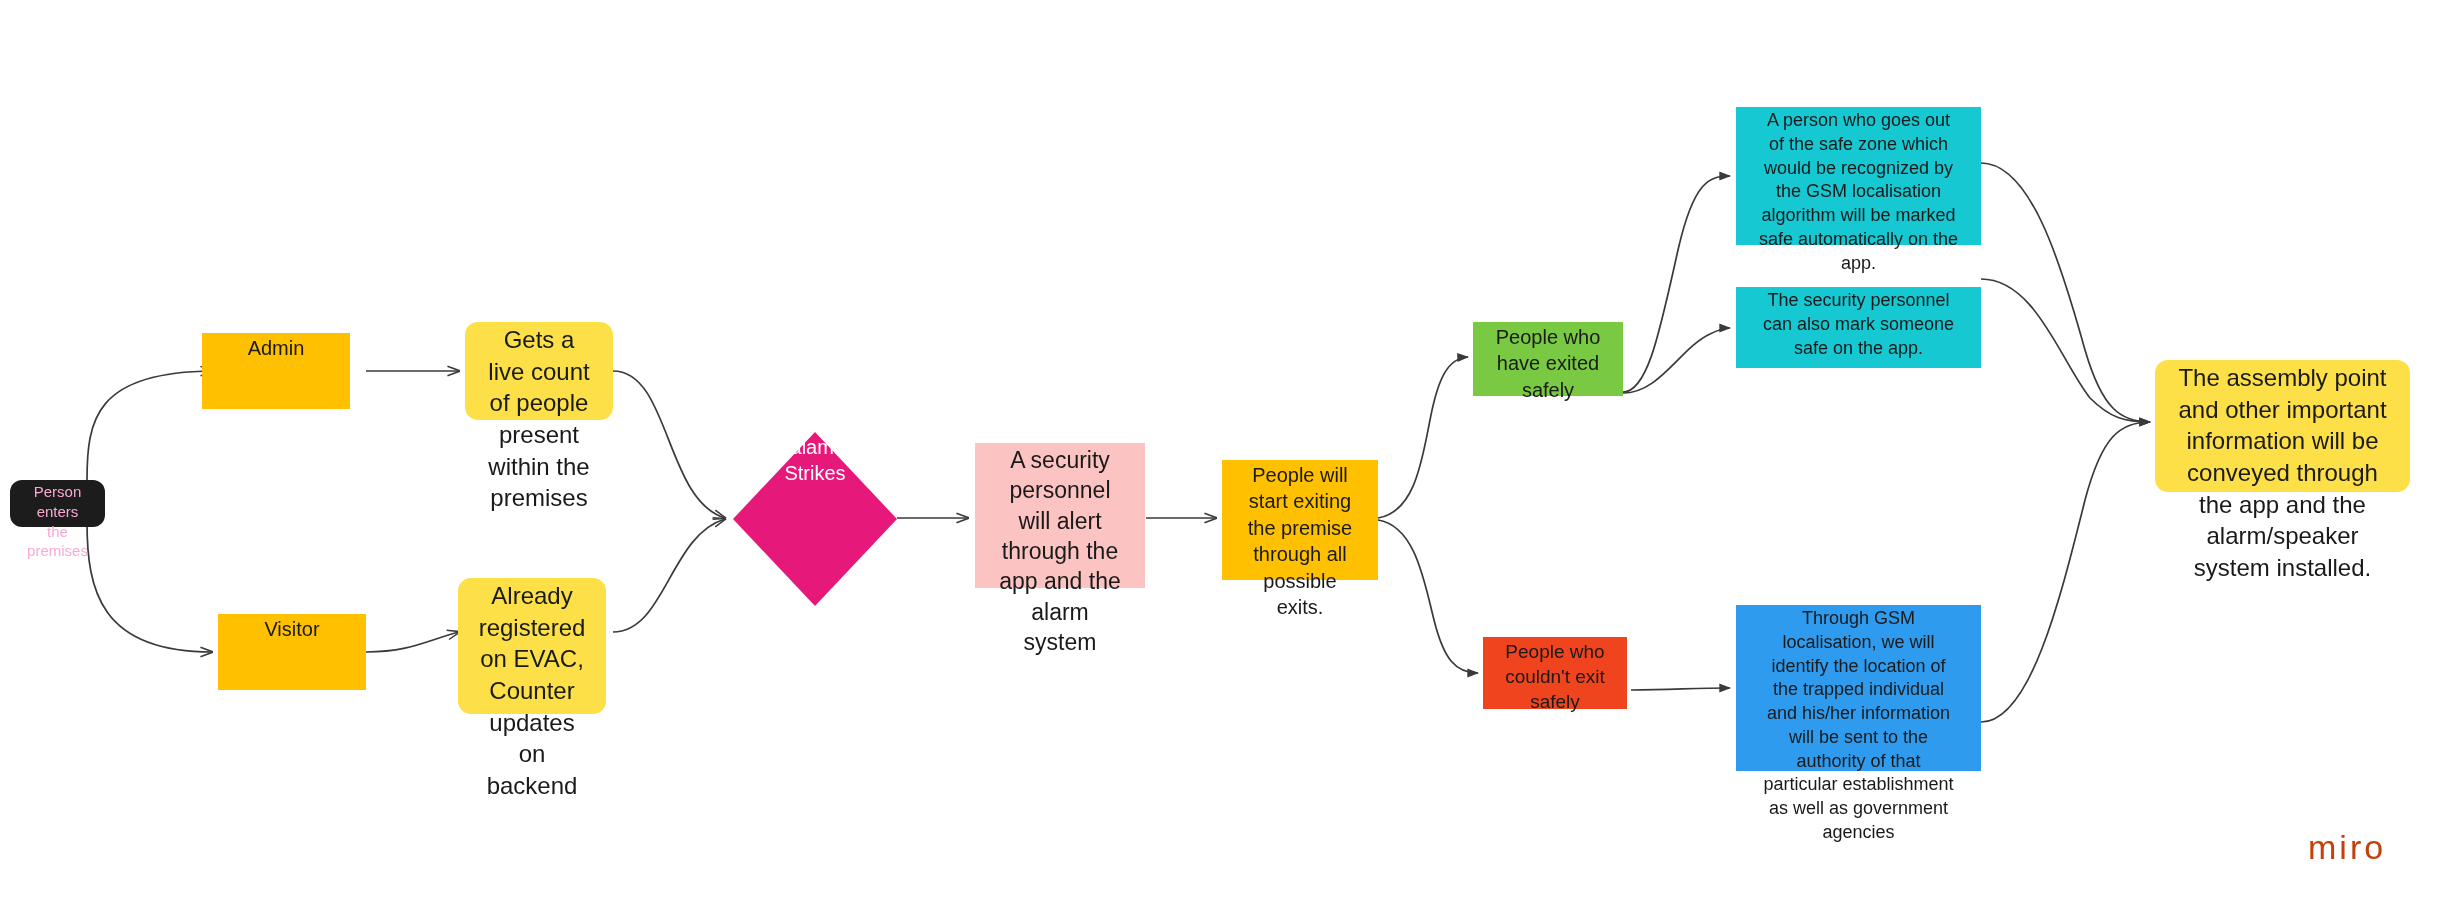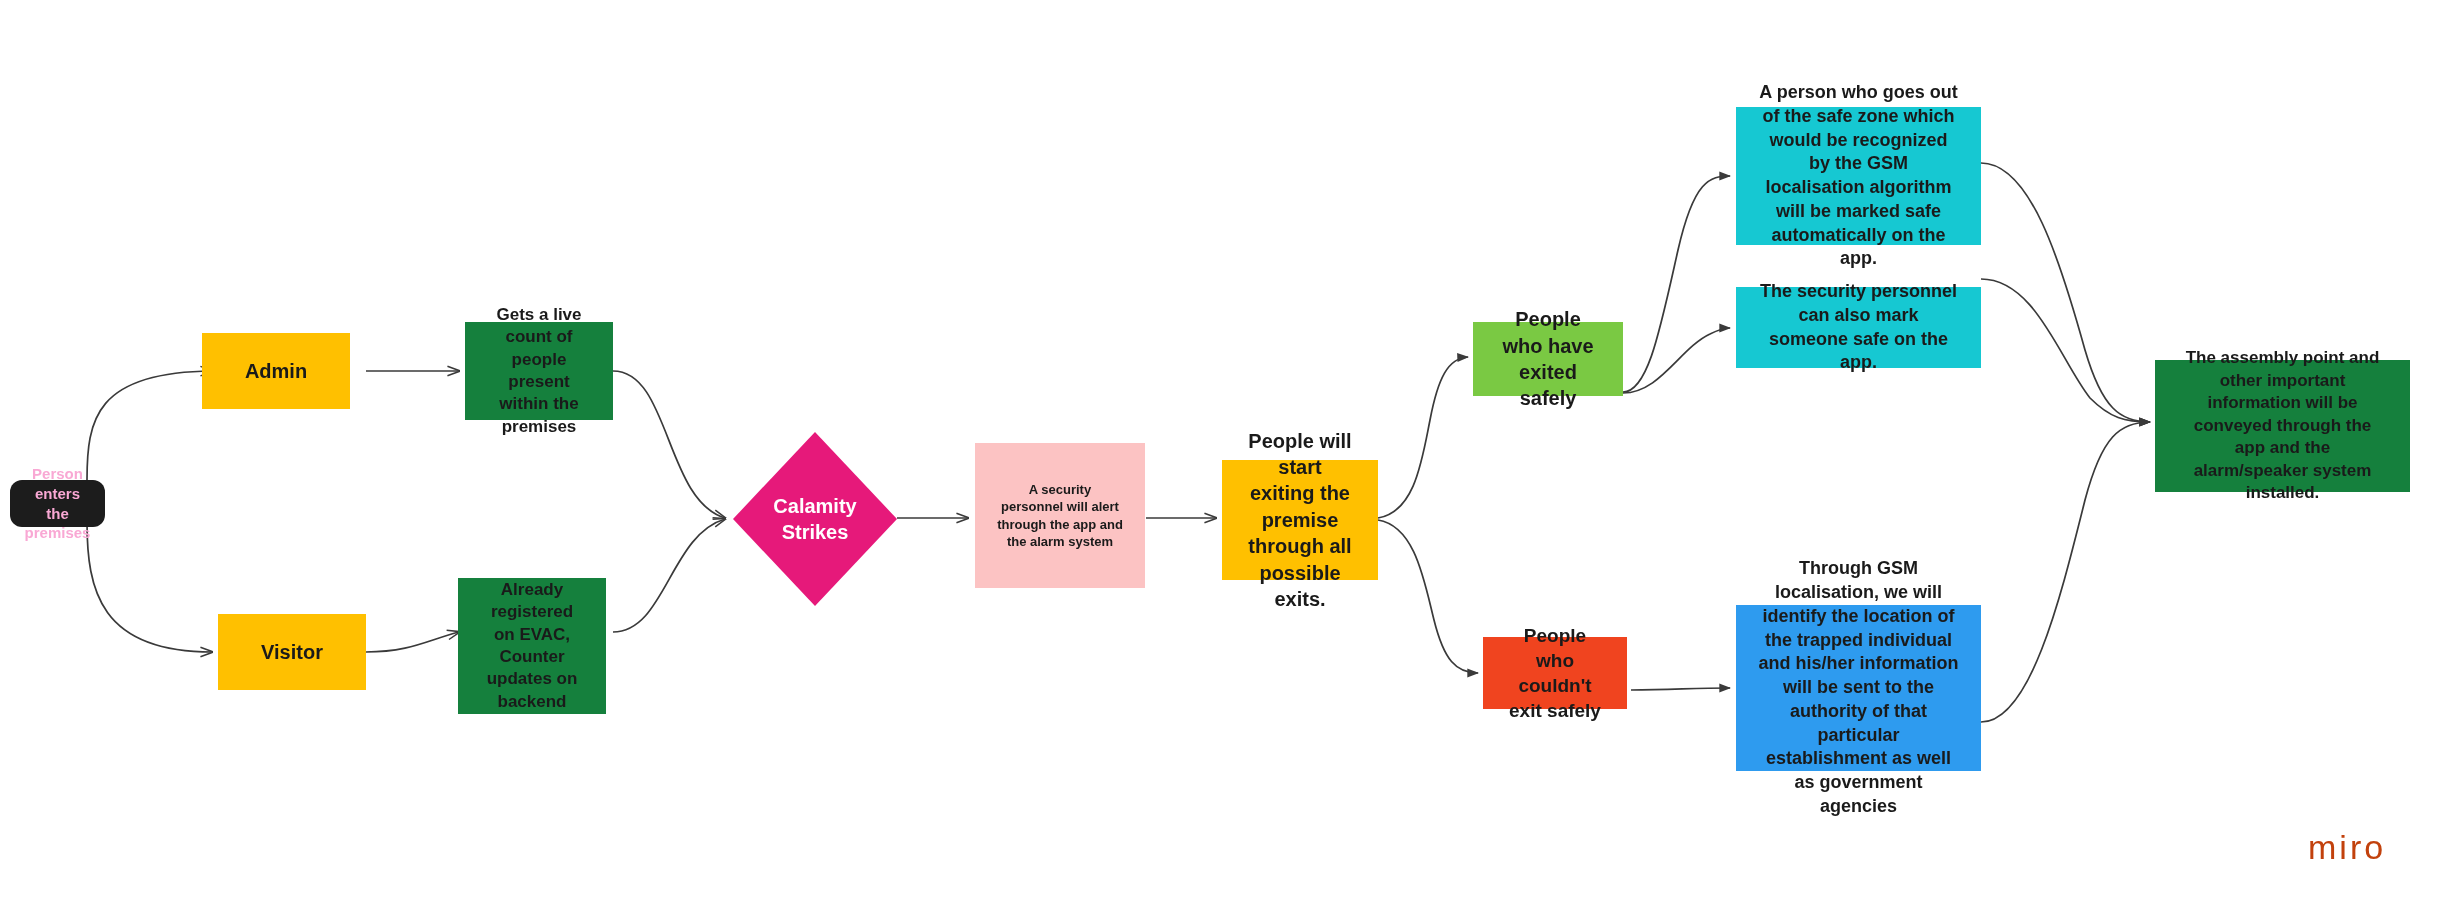--- a/index.html
+++ b/index.html
@@ -24,51 +24,50 @@
     left: 0;
     top: 0;
     width: 2444px;
     height: 920px;
     pointer-events: none;
   }
   .node {
     position: absolute;
     box-sizing: border-box;
     display: flex;
-    align-items: center;
     justify-content: center;
     text-align: center;
     line-height: 1.32;
     color: #1a1a1a;
     white-space: pre-line;
     padding: 2px 22px;
     z-index: 2;
-    font-weight: bold;
   }
   .node-start {
     background: #1c1c1c;
     color: #f9a8d4;
     border-radius: 12px;
     font-size: 15px;
   }
   .node-orange {
     background: #ffc000;
     font-size: 20px;
   }
   .node-lime {
-    background: #15803d;
-    font-size: 17px;
+    background: #fde047;
+    font-size: 24px;
+    border-radius: 13px;
   }
   .node-green {
     background: #7ac943;
     font-size: 20px;
   }
   .node-pink {
     background: #fcc3c3;
-    font-size: 13px;
+    font-size: 23px;
   }
   .node-cyan {
     background: #16c8d2;
     font-size: 18px;
   }
   .node-blue {
     background: #2e9bef;
     font-size: 18px;
   }
   .node-red {

